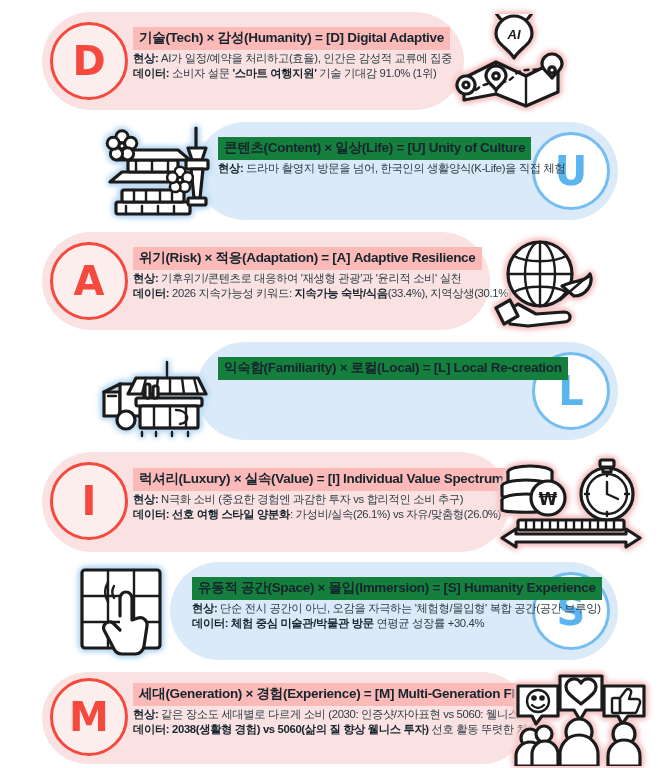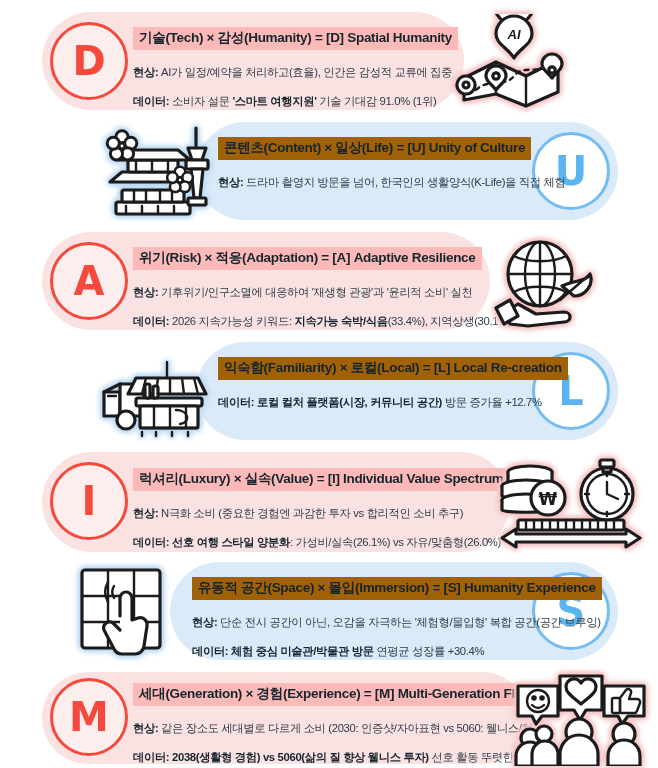--- a/index.html
+++ b/index.html
@@ -43,27 +43,27 @@
     display:inline-block;
     font-size:13.5px;
     font-weight:bold;
     color:#16242e;
     padding:3px 6px 4px 6px;
     letter-spacing:-0.3px;
     white-space:nowrap;
     line-height:1.15;
   }
   .title.pink{background:#fbb9b7;}
-  .title.blue{background:#a16207;}
+  .title.blue{background:#15803d;}
   .line{
     font-size:11.3px;
     color:#2b3b45;
     white-space:nowrap;
     letter-spacing:-0.35px;
-    margin-top:15px;
+    margin-top:1px;
     line-height:1.25;
   }
   .line b{color:#16242e;font-weight:bold;}
 
   
   .art{position:absolute;}
   .art svg{display:block;}
   .glowP{filter:drop-shadow(0 0 2.4px #f7c6c6) drop-shadow(0 0 2.4px #f7c6c6) drop-shadow(0 0 1.6px #f7c6c6);}
   .glowB{filter:drop-shadow(0 0 2.4px #bfdcf5) drop-shadow(0 0 2.4px #bfdcf5) drop-shadow(0 0 1.6px #bfdcf5);}
   .st{fill:none;stroke:#1b1b1b;stroke-width:3.2;stroke-linecap:round;stroke-linejoin:round;}
@@ -75,21 +75,21 @@
 <body>
 
 <div class="board">
 
   <div>
     <div class="pill pink" style="left:42px;top:12px;width:422px;height:98px;"></div>
     <div class="badge pink" style="left:50px;top:22px;width:78px;height:78px;">
       <span style="font-size:40px;">D</span>
     </div>
     <div class="txtblock" style="left:133px;top:27px;">
-      <div class="title pink">기술(Tech) × 감성(Humanity) = [D] Spatial Humanity</div>
+      <div class="title pink">기술(Tech) × 감성(Humanity) = [D] Digital Adaptive</div>
       <div class="line">
         <b>현상:</b>
         <span>AI가 일정/예약을 처리하고(효율), 인간은 감성적 교류에 집중</span>
       </div>
       <div class="line">
         <b>데이터:</b>
         <span>소비자 설문 </span><b>'스마트 여행지원'</b><span> 기술 기대감 91.0% (1위)</span>
       </div>
     </div>
 
@@ -181,21 +181,21 @@
 
   <div>
     <div class="pill pink" style="left:42px;top:232px;width:448px;height:98px;"></div>
     <div class="badge pink" style="left:50px;top:242px;width:78px;height:78px;">
       <span style="font-size:40px;">A</span>
     </div>
     <div class="txtblock" style="left:133px;top:247px;">
       <div class="title pink">위기(Risk) × 적응(Adaptation) = [A] Adaptive Resilience</div>
       <div class="line">
         <b>현상:</b>
-        <span>기후위기/인구소멸에 대응하여 '재생형 관광'과 '윤리적 소비' 실천</span>
+        <span>기후위기/콘텐츠로 대응하여 '재생형 관광'과 '윤리적 소비' 실천</span>
       </div>
       <div class="line">
         <b>데이터:</b>
         <span>2026 지속가능성 키워드: </span><b>지속가능 숙박/식음</b><span>(33.4%), 지역상생(30.1%)</span>
       </div>
     </div>
     <div class="art glowP" style="left:490px;top:238px;">
       <svg width="112" height="92" viewBox="0 0 112 92">
         <g class="stf">
             <circle cx="50" cy="36" r="32"></circle>
@@ -219,24 +219,20 @@
     </div>
   </div>
 
   <div>
     <div class="pill blue" style="left:196px;top:342px;width:422px;height:98px;"></div>
     <div class="badge blue" style="left:532px;top:352px;width:78px;height:78px;">
       <span style="font-size:40px;">L</span>
     </div>
     <div class="txtblock" style="left:218px;top:357px;">
       <div class="title blue">익숙함(Familiarity) × 로컬(Local) = [L] Local Re-creation</div>
-      <div class="line">
-        <b>데이터:</b>
-        <span></span><b>로컬 컬처 플랫폼(시장, 커뮤니티 공간)</b><span> 방문 증가율 +12.7%</span>
-      </div>
     </div>
     <div class="art glowB" style="left:96px;top:344px;">
       <svg width="118" height="94" viewBox="0 0 118 94">
         <g class="stf">
           <path d="M8 48 L8 72 L24 72 L24 48 Z"></path>
           <path d="M24 40 L24 72 L48 72 L48 40 Z"></path>
           <path d="M8 48 L24 40"></path>
           <circle cx="30" cy="76" r="9"></circle>
         </g>
         <g class="st thin">

